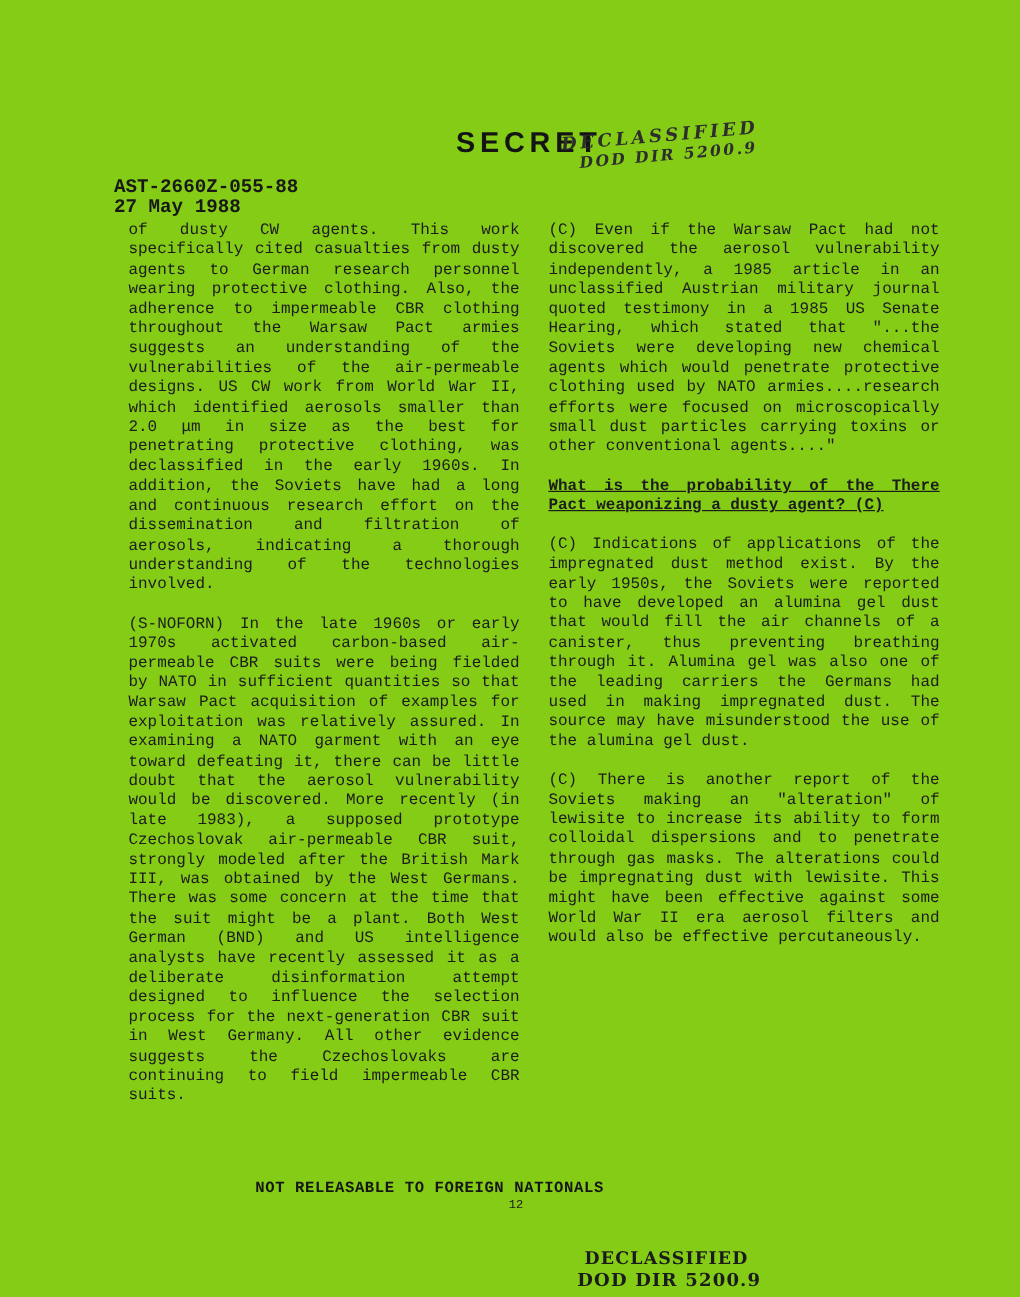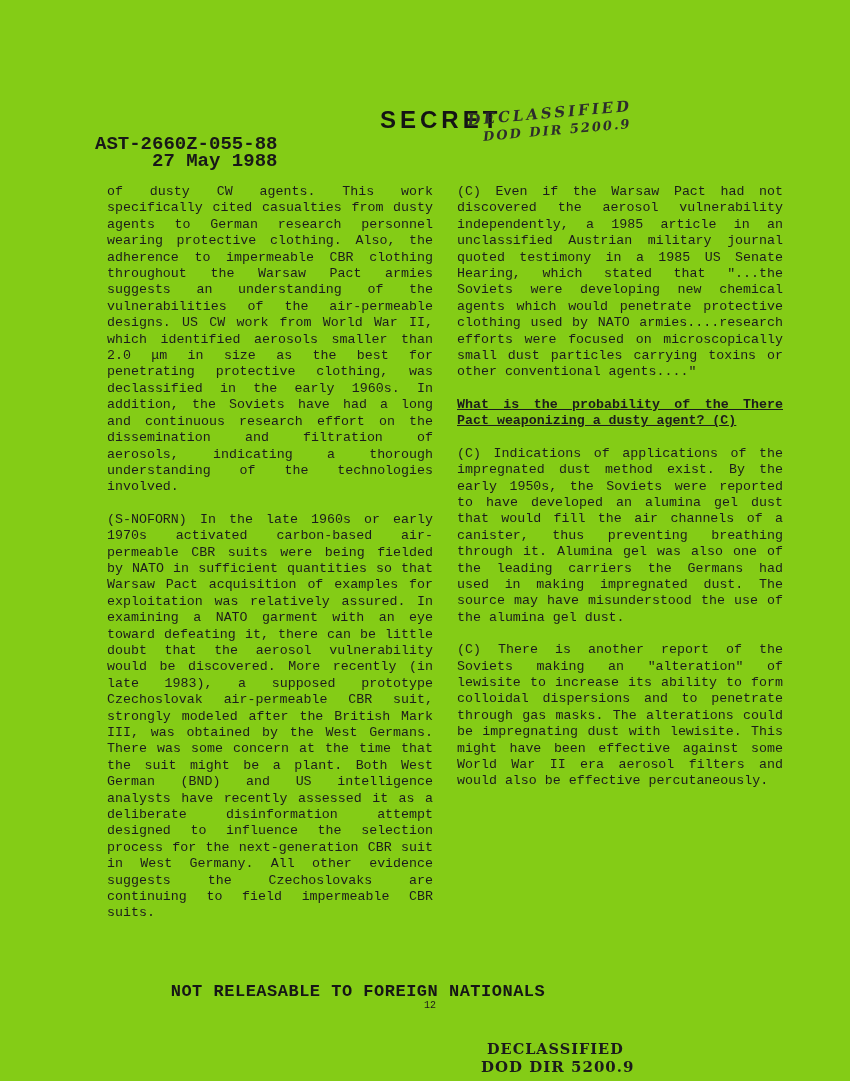--- a/index.html
+++ b/index.html
@@ -46,26 +46,25 @@
     font-size: 13px;
     font-weight: 600;
     letter-spacing: 2px;
     margin-left: 14px;
     margin-top: 1px;
   }
 
   .docid {
     position: absolute;
     left: 95px;
-    top: 136px;
-    font-size: 19px;
+    top: 148px;
+    font-size: 16px;
     line-height: 17px;
     font-weight: 600;
     color: #181818;
-    text-align: right;
   }
 
   .columns {
     position: absolute;
     left: 95px;
     top: 184px;
     width: 676px;
     display: flex;
     gap: 24px;
     margin-left: 12px;
@@ -83,21 +82,21 @@
   .col p.last { margin-bottom: 0; }
   .heading-underline { text-decoration: underline; }
   .heading { font-weight: 600; }
 
   .footer-notice {
     position: absolute;
     left: 0;
     top: 982px;
     width: 716px;
     text-align: center;
-    font-size: 17px;
+    font-size: 13px;
     font-weight: 600;
     letter-spacing: 0.5px;
     color: #161616;
   }
 
   .page-number {
     position: absolute;
     left: 424px;
     top: 1000px;
     font-size: 10px;

